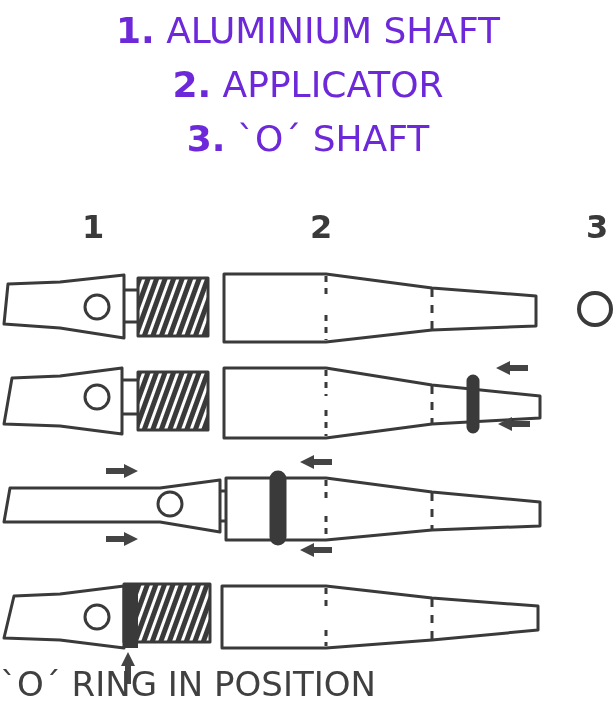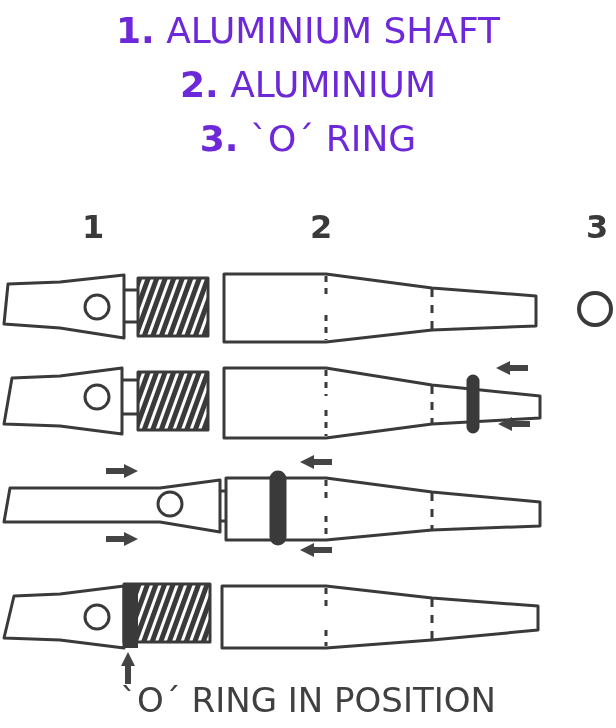--- a/index.html
+++ b/index.html
@@ -2,31 +2,31 @@
 <html><head>
 <meta charset="utf-8">
 <style>
   html, body { margin:0; padding:0; background:#ffffff; }
   body { width:616px; height:728px; position:relative; overflow:hidden;
          font-family:"DejaVu Sans", sans-serif; color:#3a3a3a; }
   .legend { position:absolute; left:0; top:4px; width:616px; text-align:center; }
   .legend-line { font-size:36px; line-height:54px; letter-spacing:0px; color:#6d28d9; }
   .legend-line b { font-weight:bold; }
   .col-label { position:absolute; top:208px; font-size:32px; font-weight:bold; color:#3a3a3a; }
-  .caption { position:absolute; left:0; width:616px; top:680px; text-align:center;
+  .caption { position:absolute; left:0; width:616px; top:664px; text-align:left;
              font-size:34px; color:#404040; }
   svg { position:absolute; left:0; top:0; }
 </style>
 </head>
 <body>
 
 <div class="legend">
   <div class="legend-line"><b>1.</b> <span>ALUMINIUM SHAFT</span></div>
-  <div class="legend-line"><b>2.</b> <span>ALUMINIUM</span></div>
-  <div class="legend-line"><b>3.</b> <span>`O´ RING</span></div>
+  <div class="legend-line"><b>2.</b> <span>APPLICATOR</span></div>
+  <div class="legend-line"><b>3.</b> <span>`O´ SHAFT</span></div>
 </div>
 
 <div class="col-label" style="left:82px;">1</div>
 <div class="col-label" style="left:310px;">2</div>
 <div class="col-label" style="left:586px;">3</div>
 
 <svg width="616" height="728" viewBox="0 0 616 728">
   <defs>
     <pattern id="coil" width="8" height="8" patternUnits="userSpaceOnUse" patternTransform="rotate(20)">
       <rect width="8" height="8" fill="#ffffff"></rect>

